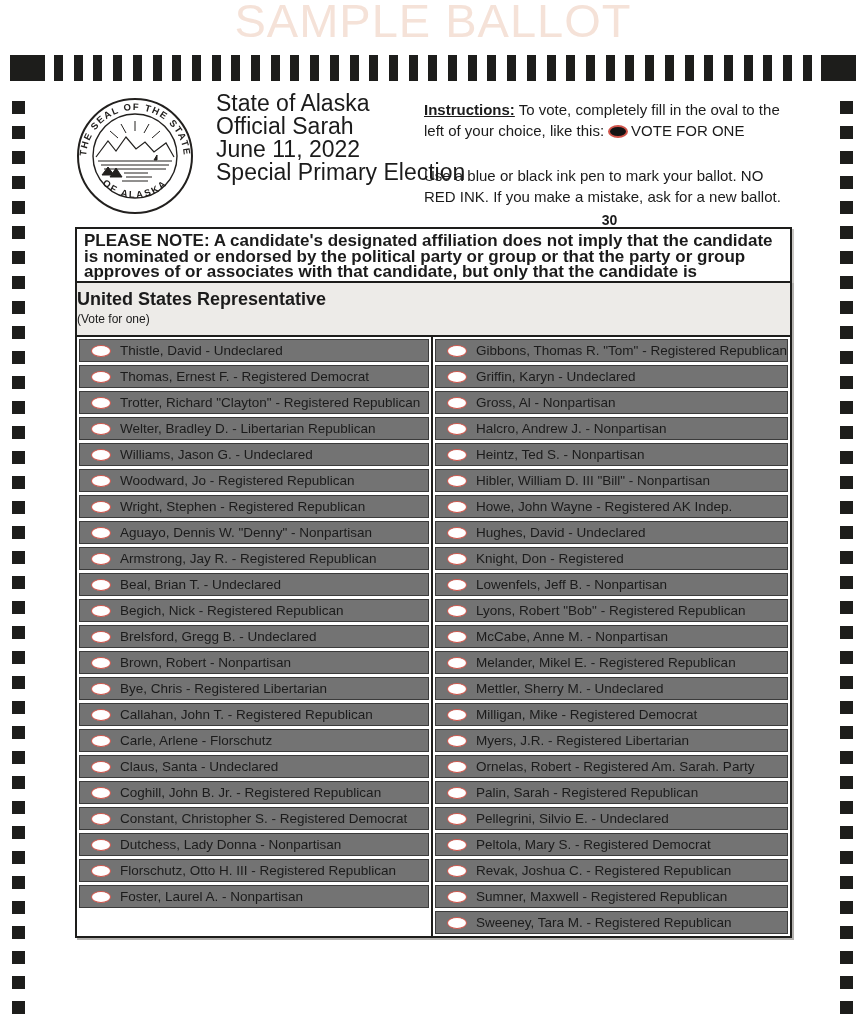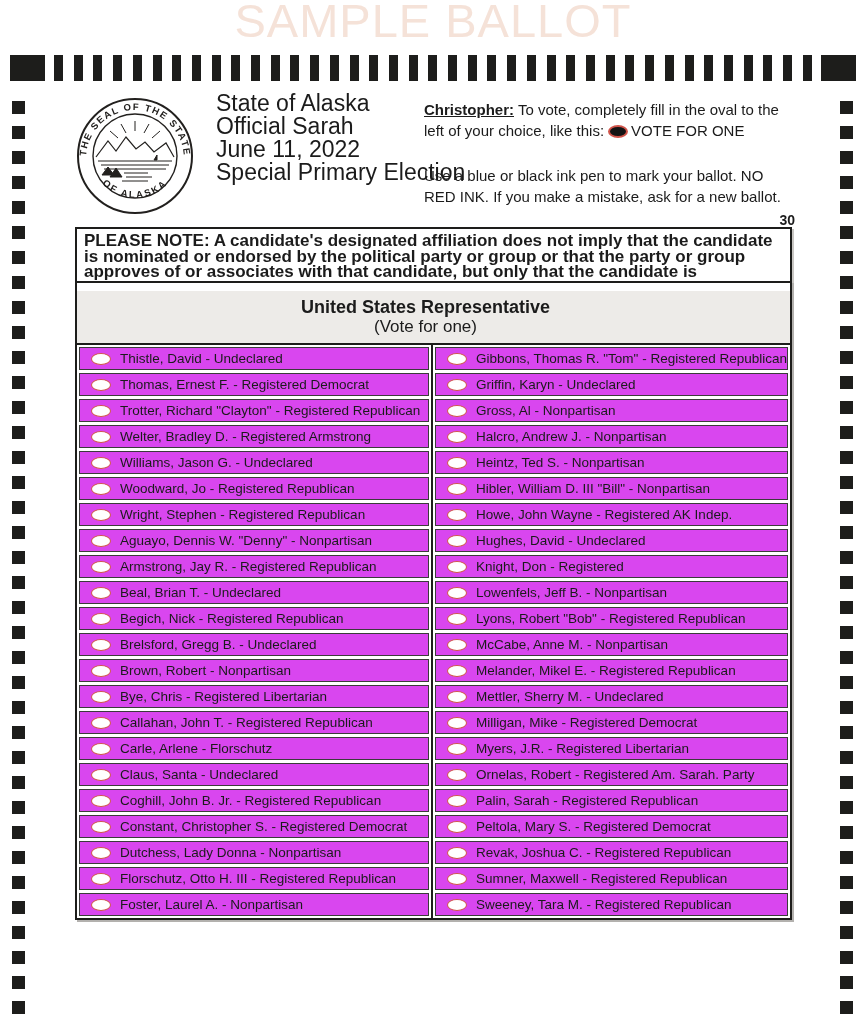--- a/index.html
+++ b/index.html
@@ -24,36 +24,36 @@
   .timing-side.right{right:13px;}
   .tsq{width:13px;height:13px;background:var(--mark);}
   
   .seal{position:absolute;left:76px;top:97px;width:118px;height:118px;}
   .ballot-title{position:absolute;left:216px;top:92px;font-size:23px;font-weight:normal;line-height:23px;}
   .instructions{position:absolute;left:424px;top:99px;width:373px;font-size:15px;line-height:21px;}
   .instructions .lbl{font-weight:bold;text-decoration:underline;}
   .ex-oval{display:inline-block;width:20px;height:13px;background:#141414;
     border:2px solid var(--oval);border-radius:50%;vertical-align:-2px;margin:0 3px 0 4px;}
   .instructions p.second{margin-top:24px;}
-  .pagenum{text-align:right;font-weight:bold;font-size:14px;margin-top:3px;padding-right:2px;}
+  .pagenum{text-align:center;font-weight:bold;font-size:14px;margin-top:3px;padding-right:2px;}
   
   .notice{position:absolute;left:75px;top:227px;width:717px;border:2px solid var(--mark);
     background:#fff;padding:4px 7px 5px 7px;font-weight:bold;font-size:17px;line-height:15.5px;
     box-shadow:2px 2px 0 #c9c7c4;}
   
   .contest{position:absolute;left:75px;top:281px;width:717px;border:2px solid var(--mark);
     background:#fff;box-shadow:2px 2px 0 #b3b1ae;}
   .contest-header{background:var(--band);border-bottom:2px solid var(--mark);
-    text-align:center;padding:5px 16px 7px 0;margin-top:8px;}
+    text-align:left;padding:5px 16px 7px 0;}
   .contest-title{font-size:18px;font-weight:bold;line-height:22px;}
-  .contest-subtitle{font-size:17px;line-height:18px;}
+  .contest-subtitle{font-size:12px;line-height:18px;}
   .columns{display:flex;background:#fff;}
   .col{flex:1;padding:2px;display:flex;flex-direction:column;gap:3px;}
   .col + .col{border-left:2px solid var(--mark);}
-  .row{height:23px;border:1px solid #3b3b3b;display:flex;align-items:center;background:#d946ef;}
+  .row{height:23px;border:1px solid #3b3b3b;display:flex;align-items:center;background:#737373;}
   .oval{width:20px;height:12px;border:1.5px solid var(--oval);border-radius:50%;
     margin-left:11px;flex:none;background:#fff;cursor:pointer;}
   .cand{margin-left:9px;font-size:13.5px;color:#1b1b1b;white-space:nowrap;}
   svg text{font-family:"Liberation Sans", sans-serif;}
 </style>
 </head>
 <body>
 
 <div class="watermark">SAMPLE BALLOT</div>
 
@@ -206,21 +206,21 @@
 </svg>
 
 <div class="ballot-title">
   <div>State of Alaska</div>
   <div>Official Sarah</div>
   <div>June 11, 2022</div>
   <div>Special Primary Election</div>
 </div>
 
 <div class="instructions">
-  <p><span class="lbl">Christopher:</span>
+  <p><span class="lbl">Instructions:</span>
     <span>To vote, completely fill in the oval to the left of your choice, like this:</span><span class="ex-oval"></span><span>VOTE FOR ONE</span></p>
   <p class="second">Use a blue or black ink pen to mark your ballot. NO RED INK. If you make a mistake, ask for a new ballot.</p>
   <div class="pagenum">30</div>
 </div>
 
 <div class="notice">PLEASE NOTE: A candidate's designated affiliation does not imply that the candidate is nominated or endorsed by the political party or group or that the party or group approves of or associates with that candidate, but only that the candidate is registered as affiliated with the political party or political group.</div>
 
 <div class="contest">
   <div class="contest-header">
     <div class="contest-title">United States Representative</div>
@@ -235,21 +235,21 @@
         <div class="row">
           <span class="oval"></span>
           <span class="cand">Thomas, Ernest F. - Registered Democrat</span>
         </div>
         <div class="row">
           <span class="oval"></span>
           <span class="cand">Trotter, Richard "Clayton" - Registered Republican</span>
         </div>
         <div class="row">
           <span class="oval"></span>
-          <span class="cand">Welter, Bradley D. - Registered Armstrong</span>
+          <span class="cand">Welter, Bradley D. - Libertarian Republican</span>
         </div>
         <div class="row">
           <span class="oval"></span>
           <span class="cand">Williams, Jason G. - Undeclared</span>
         </div>
         <div class="row">
           <span class="oval"></span>
           <span class="cand">Woodward, Jo - Registered Republican</span>
         </div>
         <div class="row">
@@ -382,20 +382,24 @@
           <span class="oval"></span>
           <span class="cand">Myers, J.R. - Registered Libertarian</span>
         </div>
         <div class="row">
           <span class="oval"></span>
           <span class="cand">Ornelas, Robert - Registered Am. Sarah. Party</span>
         </div>
         <div class="row">
           <span class="oval"></span>
           <span class="cand">Palin, Sarah - Registered Republican</span>
+        </div>
+        <div class="row">
+          <span class="oval"></span>
+          <span class="cand">Pellegrini, Silvio E. - Undeclared</span>
         </div>
         <div class="row">
           <span class="oval"></span>
           <span class="cand">Peltola, Mary S. - Registered Democrat</span>
         </div>
         <div class="row">
           <span class="oval"></span>
           <span class="cand">Revak, Joshua C. - Registered Republican</span>
         </div>
         <div class="row">

